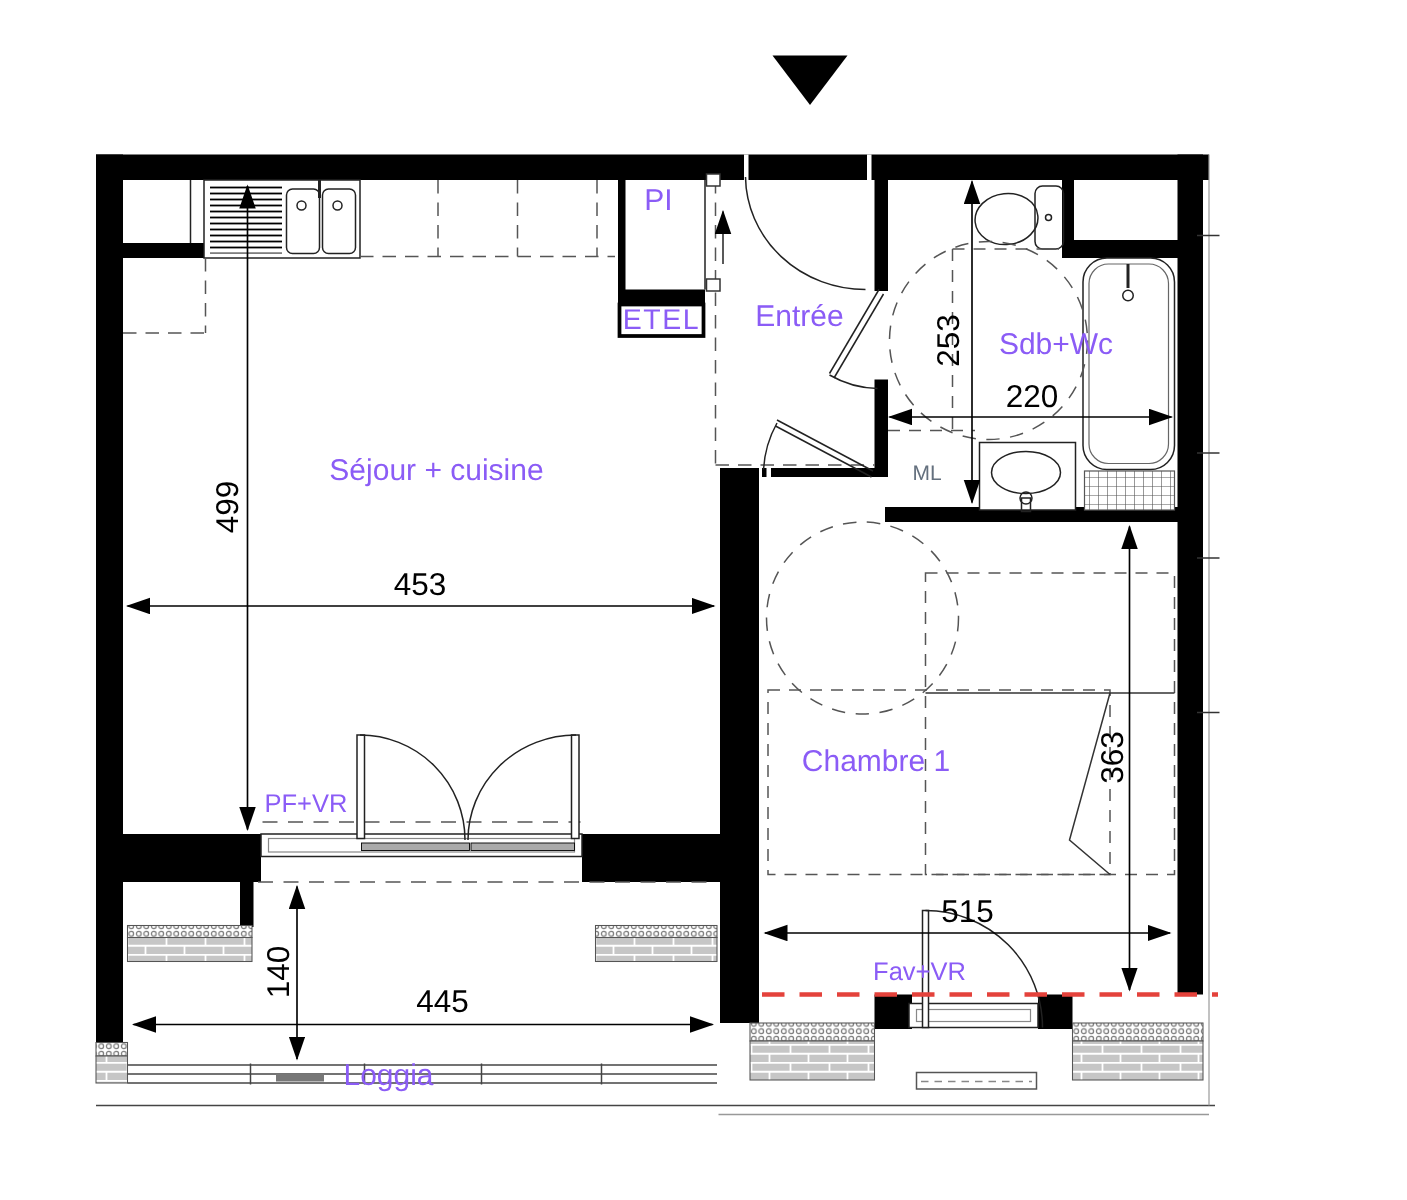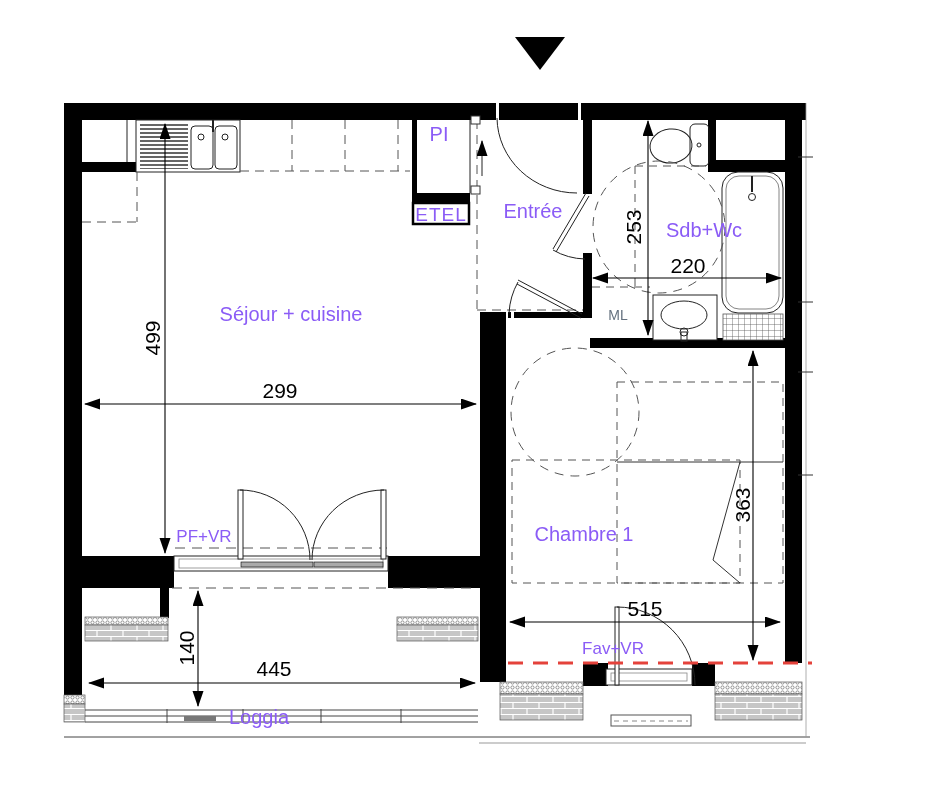--- a/index.html
+++ b/index.html
@@ -210,30 +210,30 @@
     <line x1="753" y1="351" x2="753" y2="660" marker-start="url(#ah)" marker-end="url(#ah)"></line>
     <line x1="510" y1="622" x2="780" y2="622" marker-start="url(#ah)" marker-end="url(#ah)"></line>
     <line x1="198" y1="591" x2="198" y2="706" marker-start="url(#ah)" marker-end="url(#ah)"></line>
     <line x1="89" y1="683" x2="475" y2="683" marker-start="url(#ah)" marker-end="url(#ah)"></line>
   </g>
 </svg>
 
 <div class="lbl room" style="left:291px;top:314px;">Séjour + cuisine</div>
 <div class="lbl room" style="left:533px;top:211px;">Entrée</div>
 <div class="lbl room" style="left:704px;top:230px;">Sdb+Wc</div>
-<div class="lbl room" style="left:584px;top:534px;">Chambre 1</div>
+<div class="lbl room" style="left:584px;top:508px;">Chambre 1</div>
 <div class="lbl room" style="left:259px;top:671px;margin-top:46px;">Loggia</div>
 <div class="lbl room" style="left:439px;top:134px;">PI</div>
 <div class="lbl tiny" style="left:441px;top:214px;">ETEL</div>
 <div class="lbl ml" style="left:618px;top:315px;">ML</div>
 <div class="lbl small" style="left:204px;top:536px;">PF+VR</div>
 <div class="lbl small" style="left:613px;top:648px;">Fav+VR</div>
 
 <div class="lbl dim rot" style="left:152px;top:338px;">499</div>
-<div class="lbl dim" style="left:280px;top:390px;">299</div>
+<div class="lbl dim" style="left:280px;top:390px;">453</div>
 <div class="lbl dim rot" style="left:633px;top:227px;">253</div>
 <div class="lbl dim" style="left:688px;top:265px;">220</div>
 <div class="lbl dim rot" style="left:742px;top:505px;">363</div>
 <div class="lbl dim" style="left:645px;top:608px;">515</div>
 <div class="lbl dim rot" style="left:186px;top:648px;">140</div>
-<div class="lbl dim" style="left:274px;top:668px;">445</div>
+<div class="lbl dim" style="left:295px;top:668px;">445</div>
 
 </div>
 
 </body></html>

